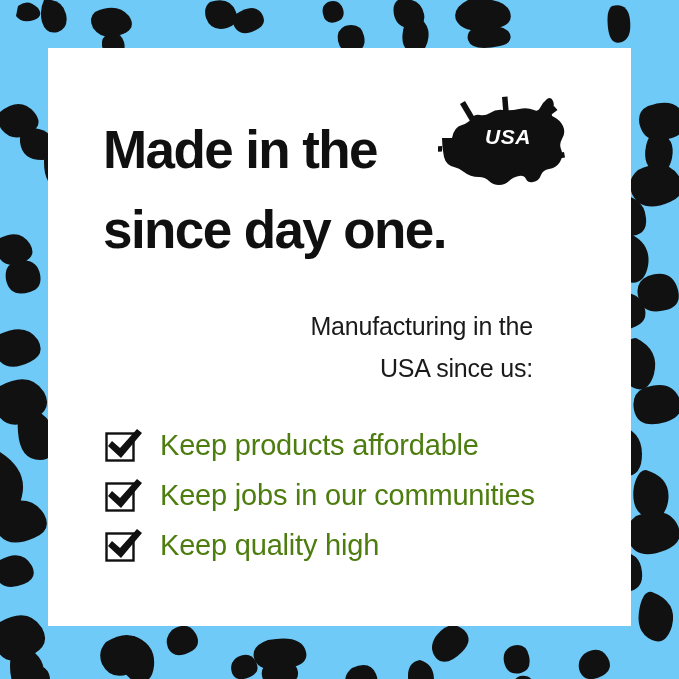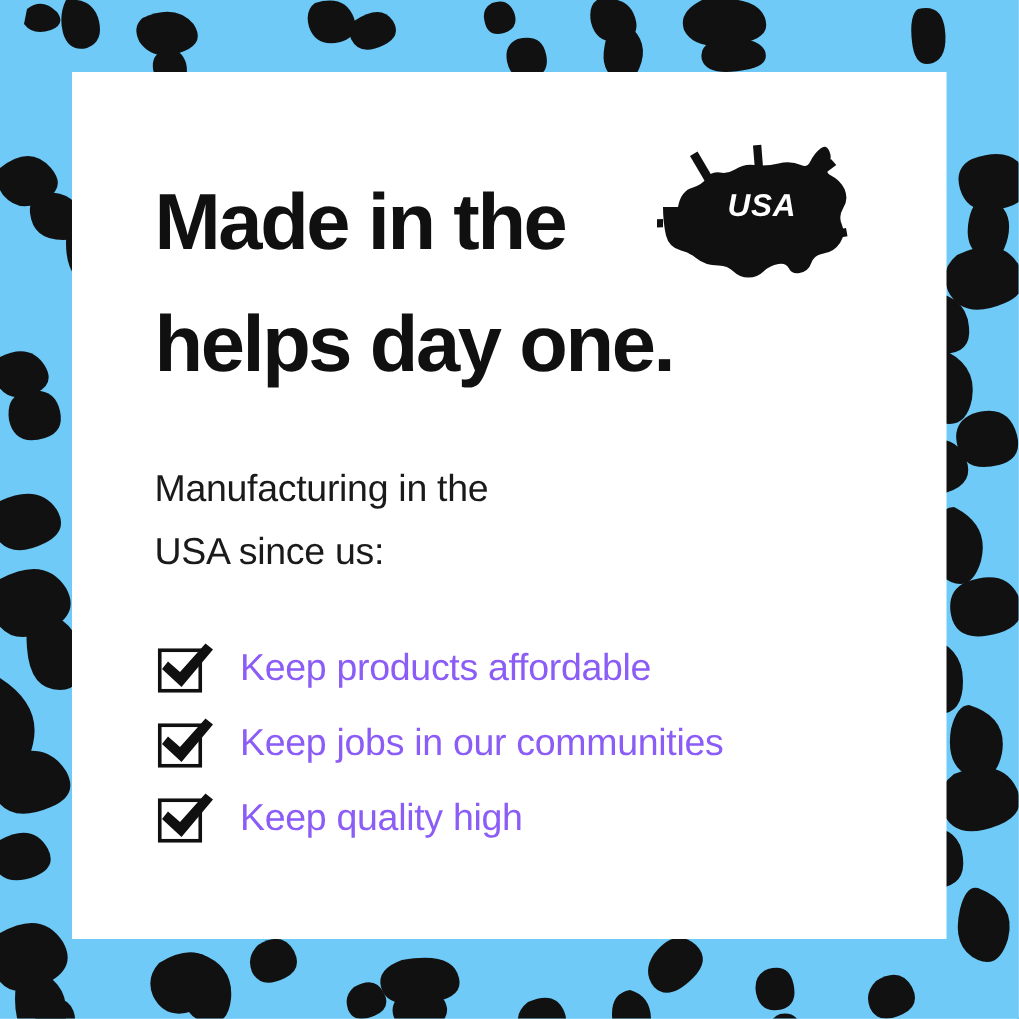--- a/index.html
+++ b/index.html
@@ -82,20 +82,21 @@
     top: 257px;
     width: 430px;
   }
   .body-line {
     font-size: 25px;
     font-weight: 400;
     color: #1a1a1a;
     line-height: 42px;
     letter-spacing: -0.2px;
     white-space: nowrap;
+    text-align: right;
   }
 
   
   #checklist {
     position: absolute;
     left: 55px;
     top: 372px;
     width: 510px;
   }
   .check-item {
@@ -105,23 +106,23 @@
     margin-bottom: 1px;
   }
   .check-box-icon {
     flex: 0 0 auto;
     width: 42px;
     height: 42px;
     margin-right: 15px;
     position: relative;
   }
   .check-label {
-    font-size: 25px;
+    font-size: 29px;
     font-weight: 400;
-    color: #8b5cf6;
+    color: #4d7c0f;
     letter-spacing: -0.2px;
     white-space: nowrap;
     line-height: 30px;
   }
 </style>
 </head>
 <body>
 
 <div id="stage">
 
@@ -240,21 +241,21 @@
                      q-4 -4 -10 -4
                      q-9 0 -15 -5
                      q-5 -4 -10 -5
                      q-8 -2 -10 -10
                      q-2 -9 -2 -19 z"></path>
           </g>
 
           <text x="47" y="88" fill="#FFFFFF" font-family="Liberation Sans, sans-serif" font-size="21" font-weight="700" font-style="italic" letter-spacing="0.5">USA</text>
         </svg>
       </div>
-      <div class="headline-line">helps day one.</div>
+      <div class="headline-line">since day one.</div>
     </div>
 
     <div id="body-copy">
       <div class="body-line">Manufacturing in the</div>
       <div class="body-line">USA since us:</div>
     </div>
 
     <div id="checklist">
 
       <div class="check-item">

